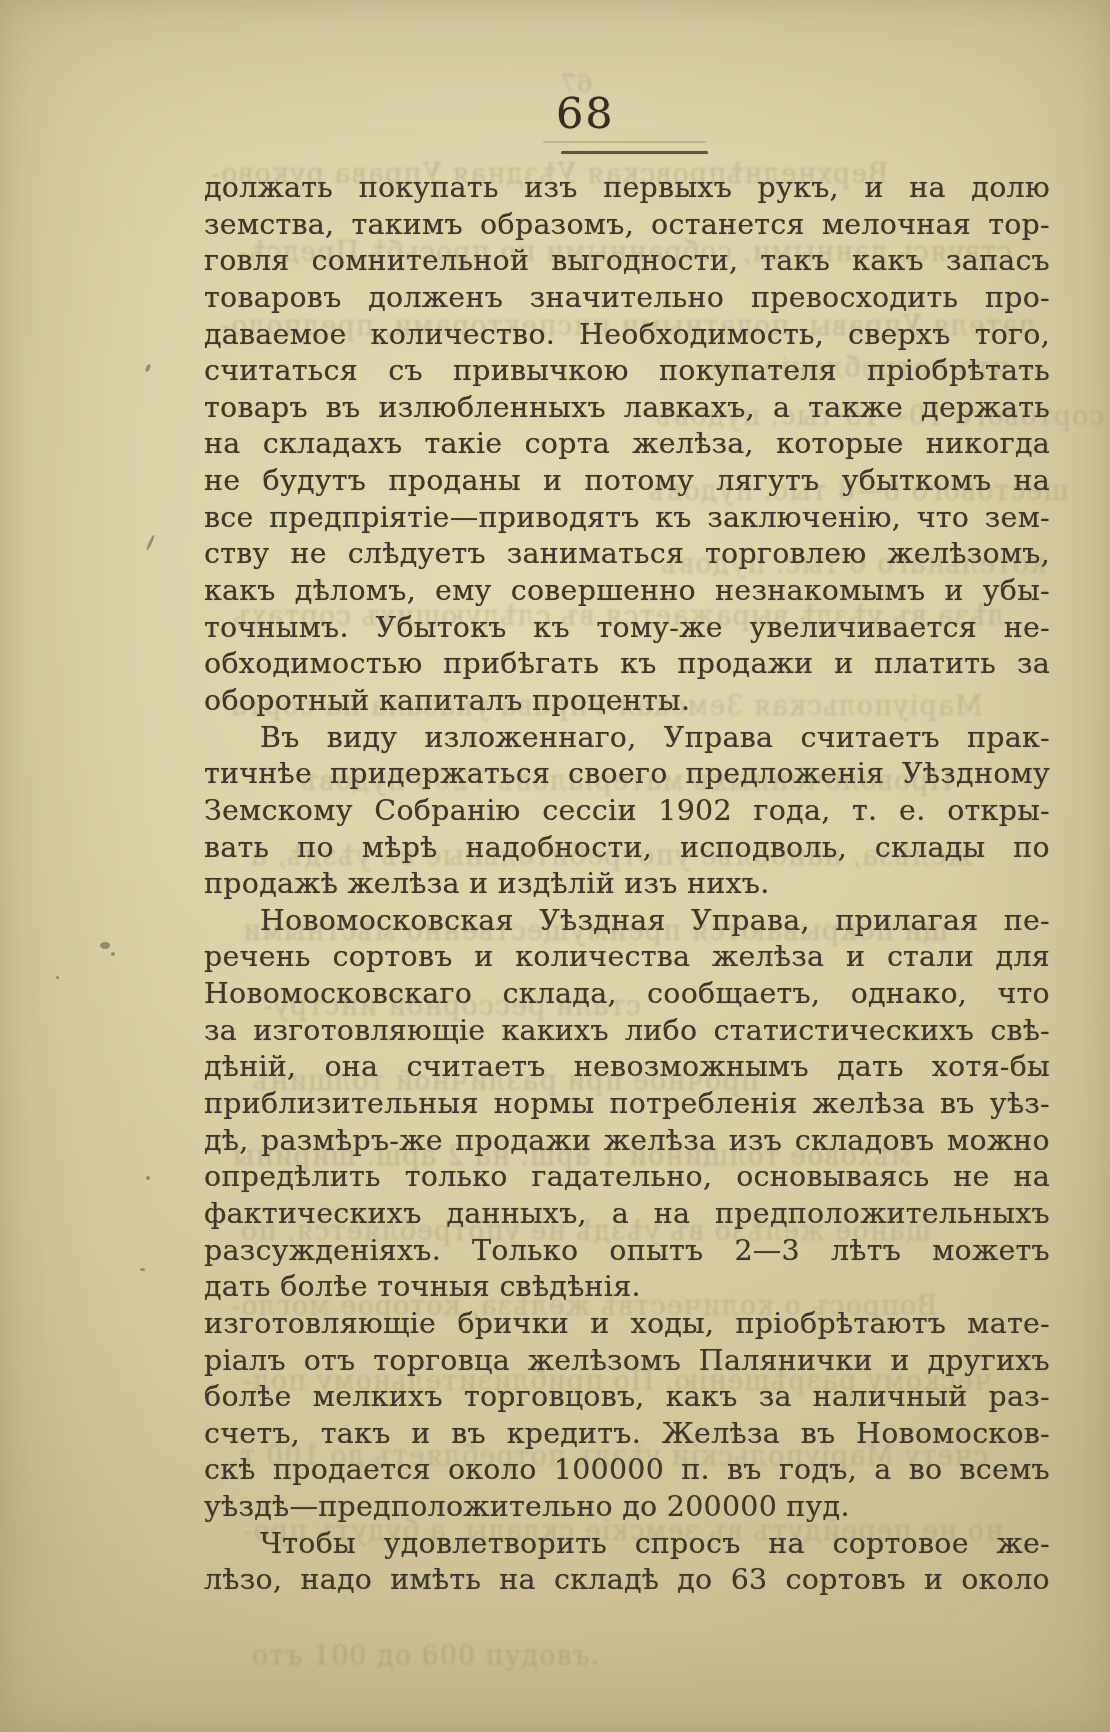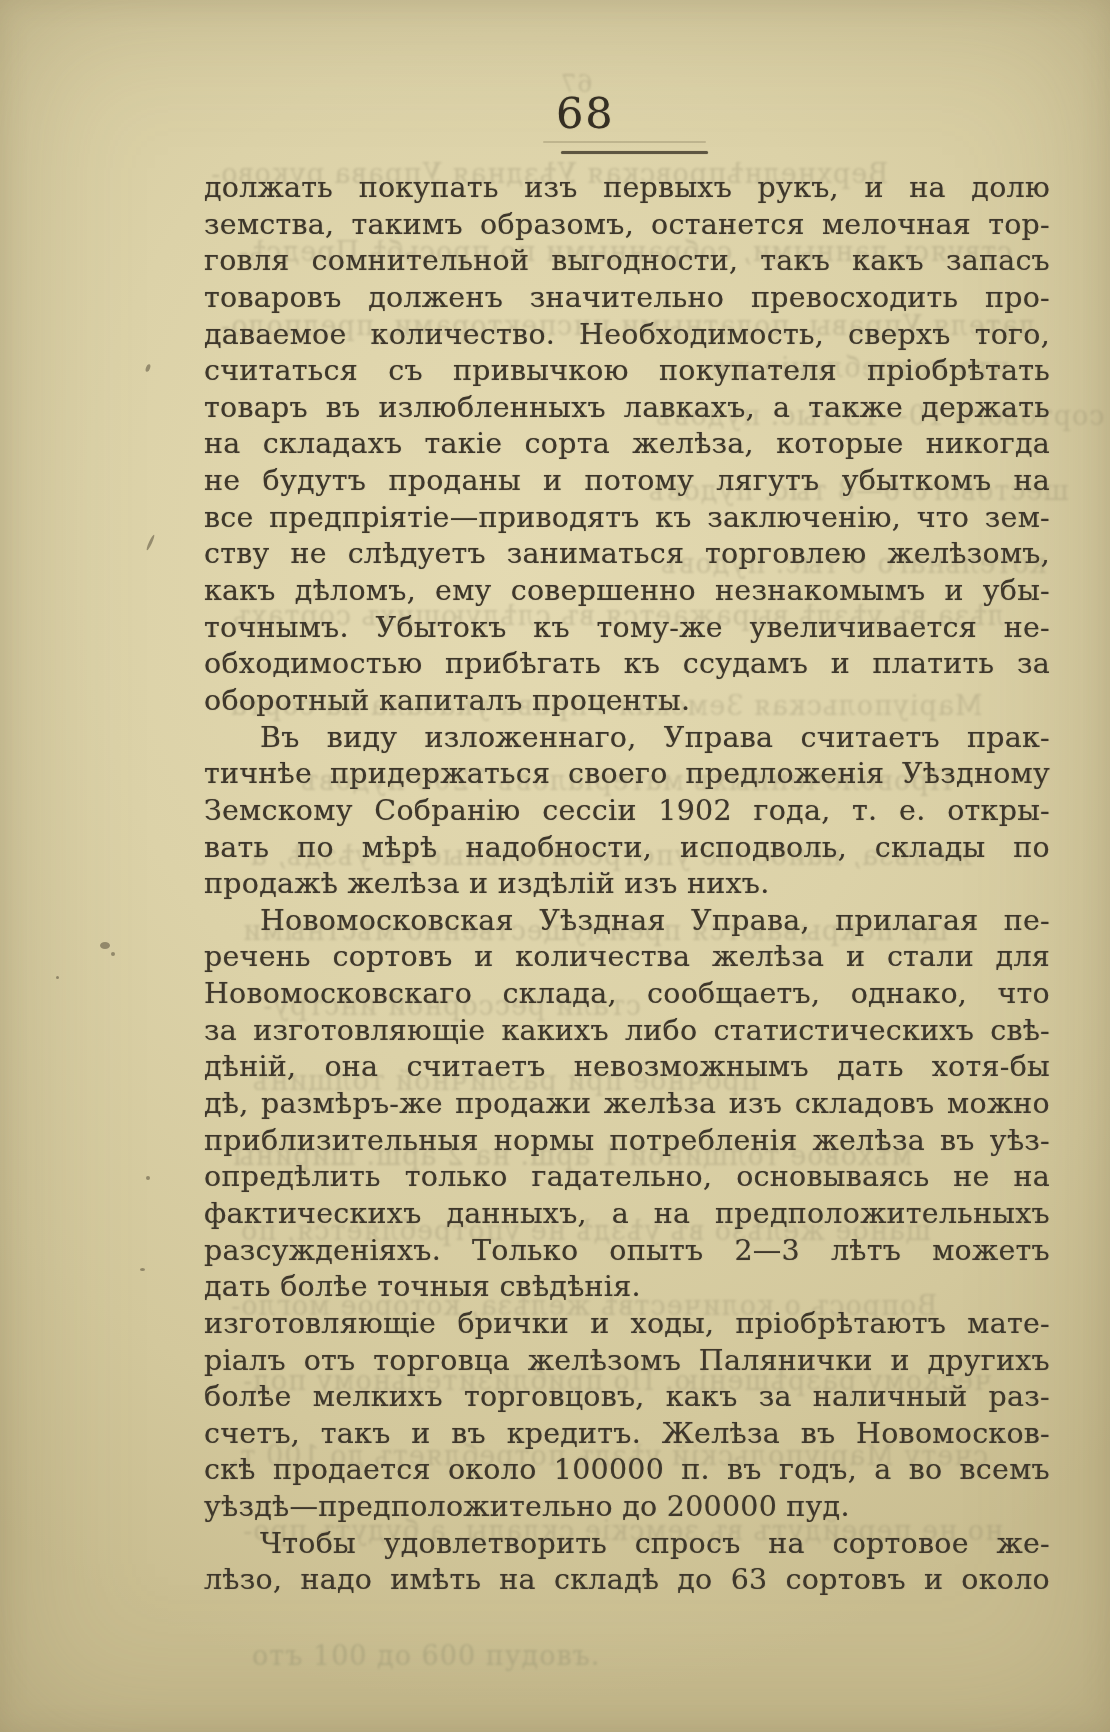--- a/index.html
+++ b/index.html
@@ -102,38 +102,38 @@
         <div class="line">товаровъ долженъ значительно превосходить про-</div>
         <div class="line">даваемое количество. Необходимость, сверхъ того,</div>
         <div class="line">считаться съ привычкою покупателя пріобрѣтать</div>
         <div class="line">товаръ въ излюбленныхъ лавкахъ, а также держать</div>
         <div class="line">на складахъ такіе сорта желѣза, которые никогда</div>
         <div class="line">не будутъ проданы и потому лягутъ убыткомъ на</div>
         <div class="line">все предпріятіе—приводятъ къ заключенію, что зем-</div>
         <div class="line">ству не слѣдуетъ заниматься торговлею желѣзомъ,</div>
         <div class="line">какъ дѣломъ, ему совершенно незнакомымъ и убы-</div>
         <div class="line">точнымъ. Убытокъ къ тому-же увеличивается не-</div>
-        <div class="line">обходимостью прибѣгать къ ссудамъ и платить за</div>
+        <div class="line">обходимостью прибѣгать къ продажи и платить за</div>
         <div class="line endline">оборотный капиталъ проценты.</div>
       </div>
       <div class="paragraph">
         <div class="line indent">Въ виду изложеннаго, Управа считаетъ прак-</div>
         <div class="line">тичнѣе придержаться своего предложенія Уѣздному</div>
         <div class="line">Земскому Собранію сессіи 1902 года, т. е. откры-</div>
         <div class="line">вать по мѣрѣ надобности, исподволь, склады по</div>
         <div class="line endline">продажѣ желѣза и издѣлій изъ нихъ.</div>
       </div>
       <div class="paragraph">
         <div class="line indent">Новомосковская Уѣздная Управа, прилагая пе-</div>
         <div class="line">речень сортовъ и количества желѣза и стали для</div>
         <div class="line">Новомосковскаго склада, сообщаетъ, однако, что</div>
         <div class="line">за изготовляющіе какихъ либо статистическихъ свѣ-</div>
         <div class="line">дѣній, она считаетъ невозможнымъ дать хотя-бы</div>
+        <div class="line">приблизительныя нормы потребленія желѣза въ уѣз-</div>
         <div class="line">дѣ, размѣръ-же продажи желѣза изъ складовъ можно</div>
-        <div class="line">приблизительныя нормы потребленія желѣза въ уѣз-</div>
         <div class="line">опредѣлить только гадательно, основываясь не на</div>
         <div class="line">фактическихъ данныхъ, а на предположительныхъ</div>
         <div class="line">разсужденіяхъ. Только опытъ 2—3 лѣтъ можетъ</div>
         <div class="line endline">дать болѣе точныя свѣдѣнія.</div>
       </div>
       <div class="paragraph">
         <div class="line">изготовляющіе брички и ходы, пріобрѣтаютъ мате-</div>
         <div class="line">ріалъ отъ торговца желѣзомъ Палянички и другихъ</div>
         <div class="line">болѣе мелкихъ торговцовъ, какъ за наличный раз-</div>
         <div class="line">счетъ, такъ и въ кредитъ. Желѣза въ Новомосков-</div>

